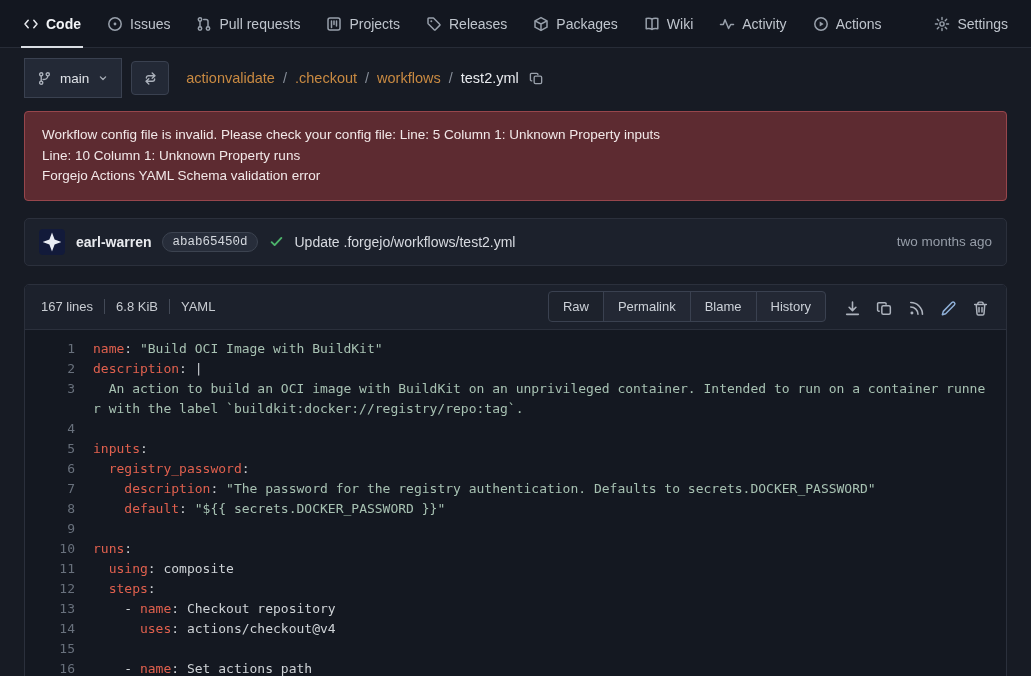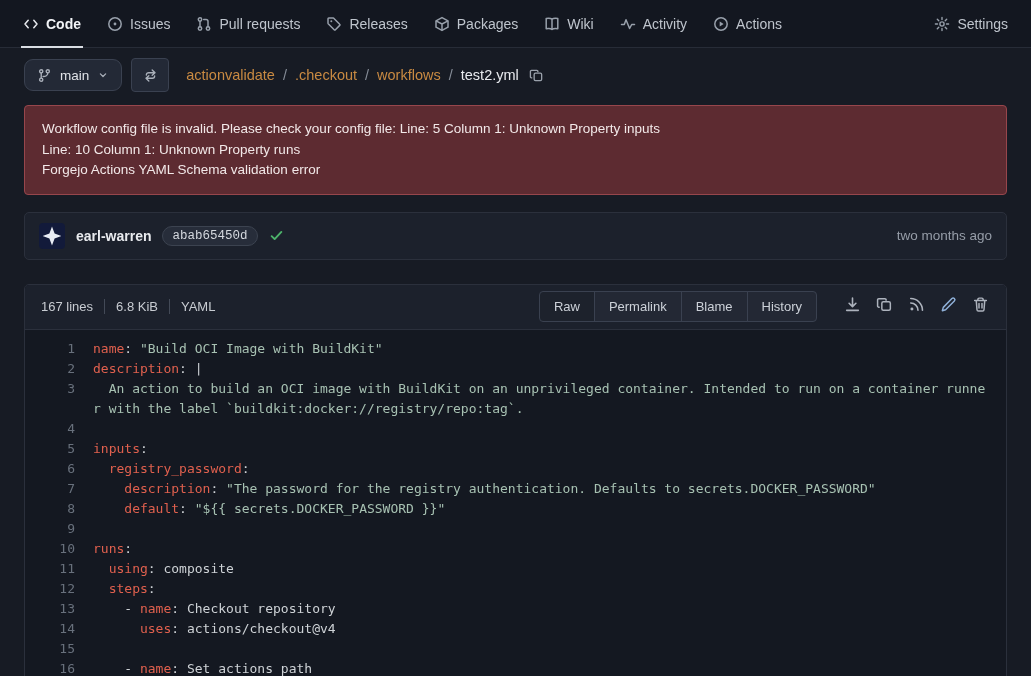--- a/index.html
+++ b/index.html
@@ -18,53 +18,53 @@
     height:2px;background:#d9dde3}
   #nav-items{display:flex}
   .settings-tab{margin-left:auto}
   .icon svg{width:100%;height:100%;display:block}
 
   
   main{padding:10px 24px 0}
 
   .repo-bar{display:flex;align-items:center;margin:0 0 13px}
   .branch-btn{display:flex;align-items:center;gap:8px;background:#232936;
-    border:1px solid #3a4150;border-radius:9px;color:#dfe2e7;height:32px;
+    border:1px solid #3a4150;border-radius:0;color:#dfe2e7;height:40px;
     padding:0 12px;font-size:13.5px;cursor:pointer;font-family:inherit}
   .branch-btn .icon,.sq-btn .icon{width:15px;height:15px;color:#aab0ba}
   .branch-btn .caret{width:12px;height:12px}
   .sq-btn{display:flex;align-items:center;justify-content:center;width:38px;height:34px;
     background:#232936;border:1px solid #3a4150;border-radius:4px;cursor:pointer;margin-left:9px}
   .breadcrumb{display:flex;align-items:center;gap:8px;margin-left:17px;font-size:14.5px}
   .bc-link{color:#c98a42;text-decoration:none;cursor:pointer}
   .bc-current{color:#e9ebef;text-decoration:none}
   .bc-sep{color:#868d98}
   .copy-path{width:15px;height:15px;color:#9aa1ab;margin-left:10px;cursor:pointer;background:none;border:none;padding:0}
 
   .error-banner{background:#5d2b31;border:1px solid #97464c;border-radius:4px;
     padding:13px 17px;margin-bottom:17px;color:#f2e8e8;font-size:13.5px;line-height:20.5px}
 
   .commit-bar{display:flex;align-items:center;gap:11px;background:#1c212c;
-    border:1px solid #2b303c;border-radius:5px;padding:10px 14px;margin-bottom:24px}
+    border:1px solid #2b303c;border-radius:5px;padding:10px 14px;margin-bottom:18px}
   .avatar{width:26px;height:26px;border-radius:4px;overflow:hidden;flex:none}
   .author{font-weight:700;color:#e9ebef;font-size:14px}
   .sha-badge{font-family:Liberation Mono, monospace;font-size:12.5px;background:#272d3a;
     border:1px solid #3c4350;border-radius:12px;padding:2px 9px;color:#d4d8de;cursor:pointer}
   .commit-check{width:15px;height:15px;color:#4db36b}
   .commit-msg{color:#d7dae0;font-size:14px;text-decoration:none;cursor:pointer}
   .commit-age{margin-left:auto;color:#969da8;font-size:13.5px}
 
   .file-box{border:1px solid #2b303c;border-radius:5px;overflow:hidden;background:#141821}
   .file-header{display:flex;align-items:center;background:#1c212c;
     border-bottom:1px solid #2b303c;padding:7px 12px 7px 16px;height:45px}
   #file-meta{display:flex;align-items:center;font-family:Liberation Sans, sans-serif;
     font-size:13px;color:#c8ccd2}
   .meta-item{padding:0 11px;border-left:1px solid #434a57}
   .meta-item:first-child{border-left:none;padding-left:0}
-  .header-right{margin-left:auto;display:flex;align-items:flex-start;gap:22px}
+  .header-right{margin-left:auto;display:flex;align-items:flex-end;gap:13px}
   #btn-group{display:flex}
   .gbtn{background:#232834;border:1px solid #3a4150;color:#ccd1d8;font-size:13px;
     padding:7px 14px;cursor:pointer;margin-left:-1px;font-family:inherit}
   .gbtn.first{border-radius:4px 0 0 4px;margin-left:0;background:#1d222c}
   .gbtn:last-child{border-radius:0 4px 4px 0}
   #icon-group{display:flex;gap:5px;align-items:center}
   .ibtn{background:none;border:none;color:#adb3bd;width:27px;height:27px;padding:5px;cursor:pointer}
   .ibtn svg{width:100%;height:100%}
   .ibtn.tint-edit{color:#8fb0d8}
 
@@ -103,20 +103,29 @@
       <a class="nav-item">
         <span class="icon">
           <svg viewBox="0 0 16 16" fill="none" stroke="currentColor" stroke-width="1.5">
             <circle cx="4" cy="3.5" r="1.7"></circle>
             <circle cx="4" cy="12.5" r="1.7"></circle>
             <circle cx="12" cy="12.5" r="1.7"></circle>
             <path d="M4 5.2v5.6M7.7 3.5H10a2 2 0 0 1 2 2v5.3" stroke-linecap="round"></path>
           </svg>
         </span>
         <span>Pull requests</span>
+      </a>
+      <a class="nav-item">
+        <span class="icon">
+          <svg viewBox="0 0 16 16" fill="none" stroke="currentColor" stroke-width="1.5">
+            <rect x="2" y="2" width="12" height="12" rx="2"></rect>
+            <path d="M5.5 5v6.5M8 5v3.5M10.5 5v5" stroke-linecap="round"></path>
+          </svg>
+        </span>
+        <span>Projects</span>
       </a>
       <a class="nav-item">
         <span class="icon">
           <svg viewBox="0 0 16 16" fill="none" stroke="currentColor" stroke-width="1.5" stroke-linejoin="round">
             <path d="M2 2.8A.8.8 0 0 1 2.8 2h4.3c.2 0 .4.1.6.2l6 6a.8.8 0 0 1 0 1.2l-4.3 4.3a.8.8 0 0 1-1.2 0l-6-6A.8.8 0 0 1 2 7.1z"></path>
             <circle cx="5.3" cy="5.3" r="1" fill="currentColor" stroke="none"></circle>
           </svg>
         </span>
         <span>Releases</span>
       </a>
@@ -221,20 +230,21 @@
           <rect width="26" height="26" fill="#121a3a"></rect>
           <path d="M13 3.6l2.6 6.8L22.4 13l-6.8 2.6L13 22.4l-2.6-6.8L3.6 13l6.8-2.6z" fill="#e8ecf4"></path>
         </svg></span>
     <span class="author">earl-warren</span>
     <span class="sha-badge">abab65450d</span>
     <span class="icon commit-check">
         <svg viewBox="0 0 16 16" fill="none" stroke="currentColor" stroke-width="2" stroke-linecap="round" stroke-linejoin="round">
           <path d="M2.8 8.7 6 11.8l7.2-7.6"></path>
         </svg>
       </span>
+    <a class="commit-msg">Update .forgejo/workflows/test2.yml</a>
     <span class="commit-age">two months ago</span>
   </div>
 
   <div class="file-box">
     <div class="file-header">
       <div id="file-meta">
           <span class="meta-item">167 lines</span>
           <span class="meta-item">6.8 KiB</span>
           <span class="meta-item">YAML</span>
         </div>

